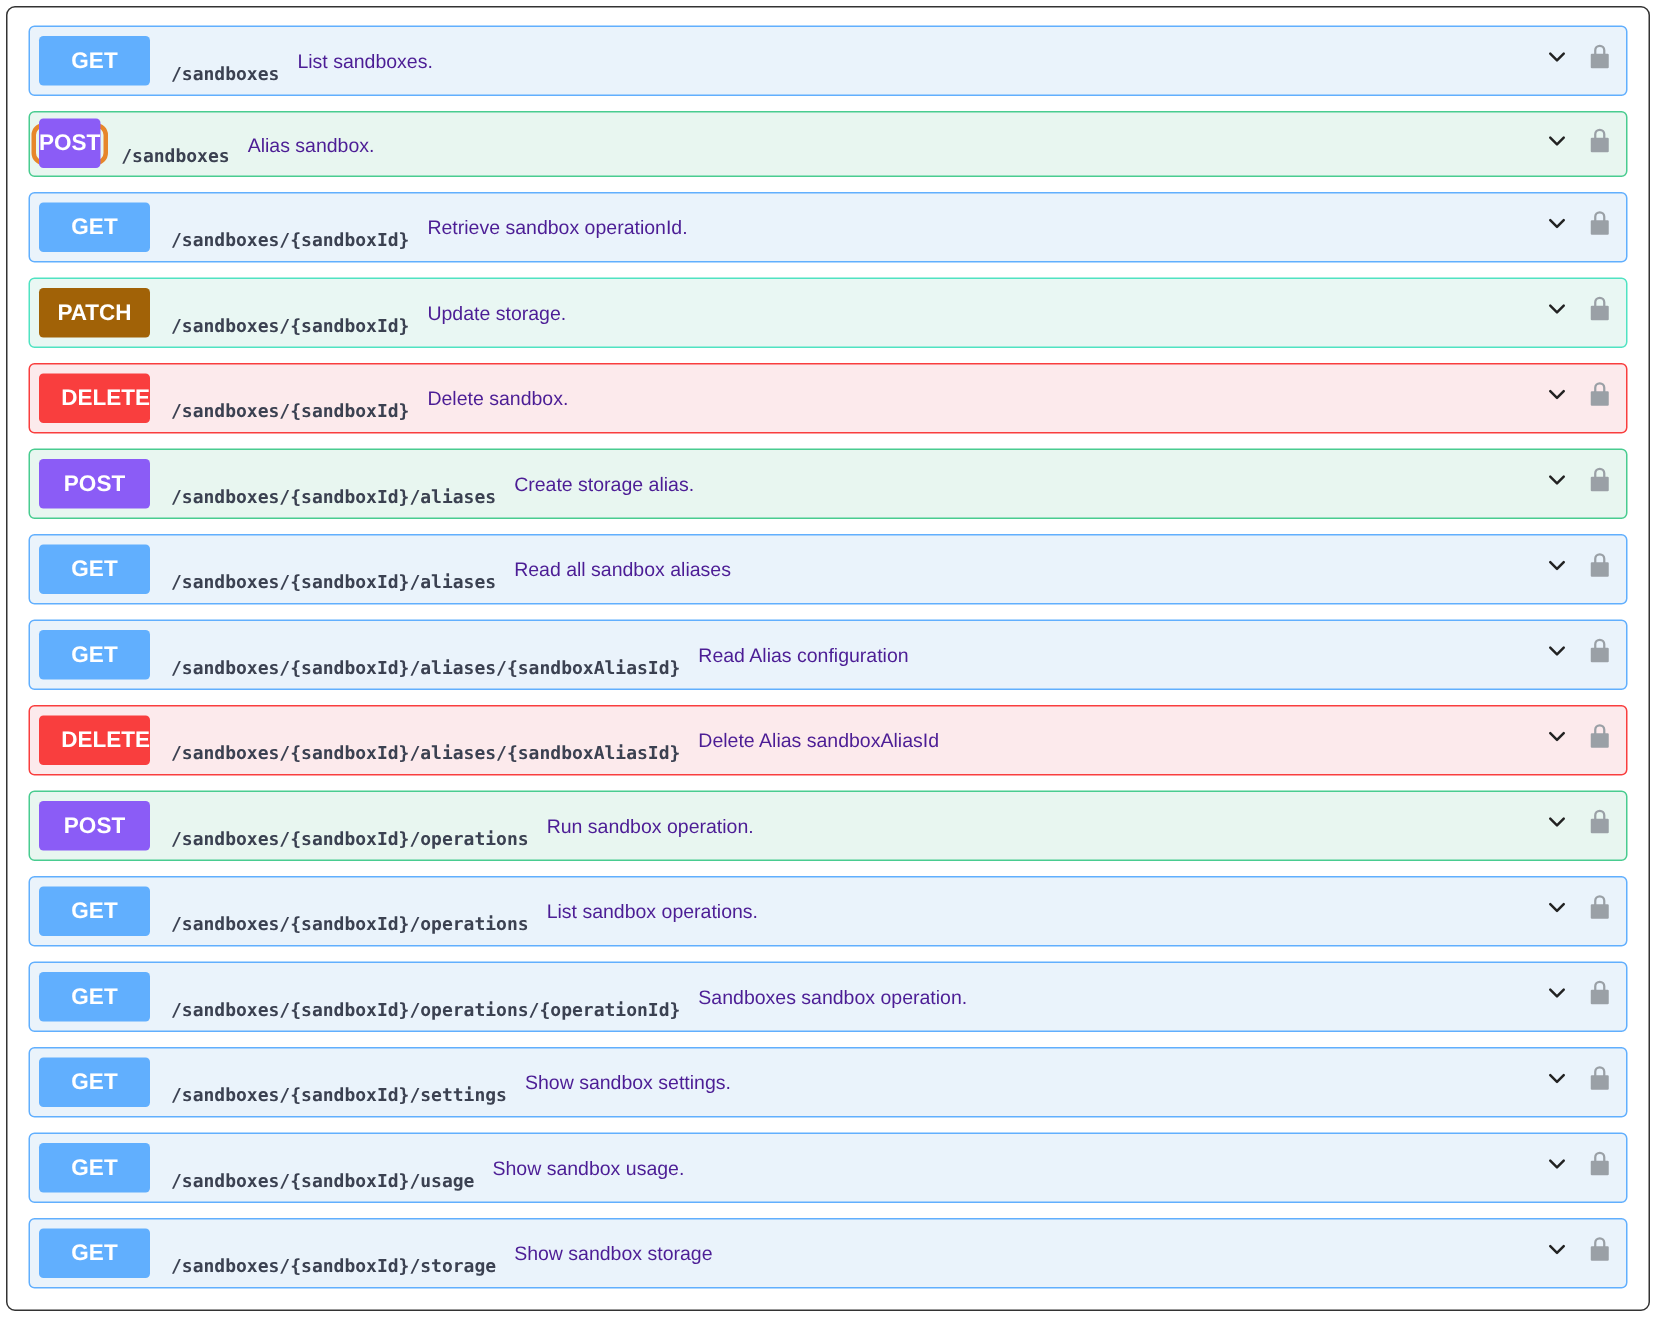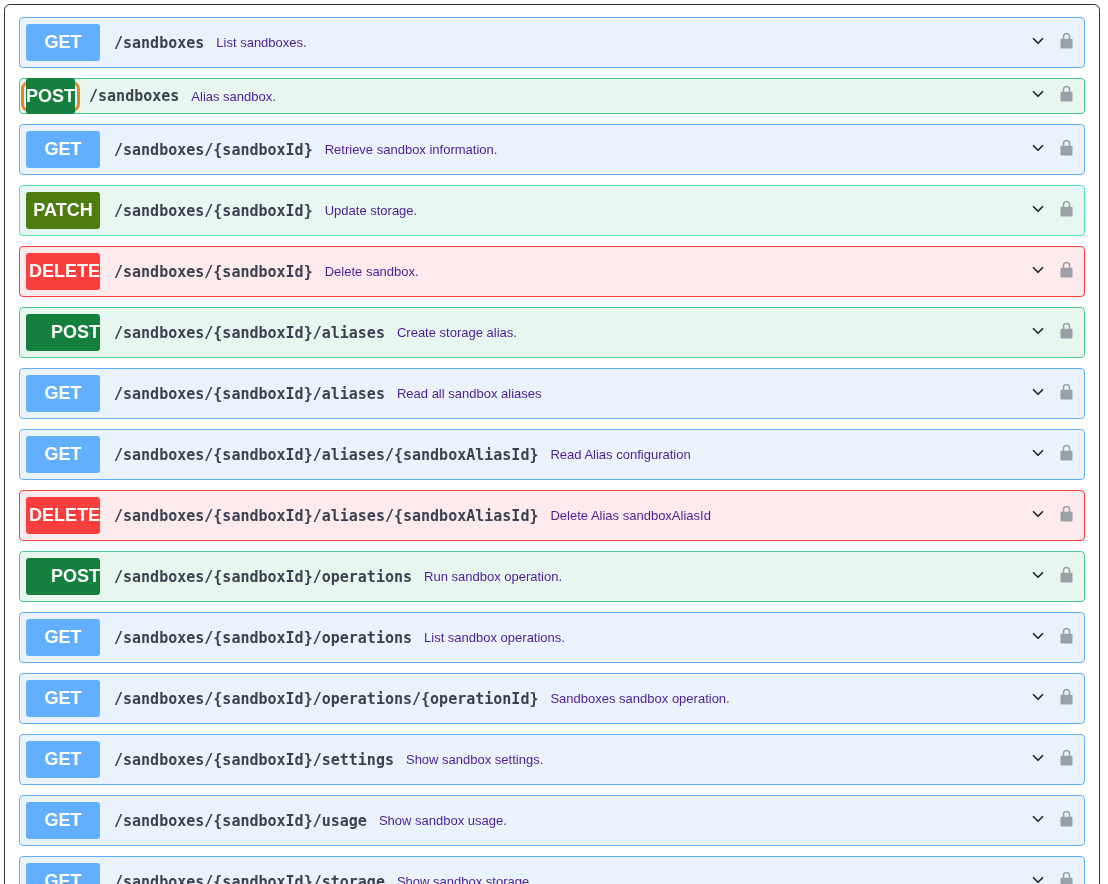--- a/index.html
+++ b/index.html
@@ -45,45 +45,46 @@
     gap: 10px;
     cursor: pointer;
   }
   .op.get    { background: #eaf3fb; border-color: #61affe; }
   .op.post   { background: #e8f6f0; border-color: #49cc90; }
   .op.patch  { background: #e9f7f3; border-color: #50e3c2; }
   .op.delete { background: #fceaec; border-color: #f93e3e; }
   .method {
     color: #fff;
     font-weight: 700;
-    font-size: 18px;
+    font-size: 15px;
     width: 74px;
     min-width: 74px;
     text-align: center;
     padding: 8px 0;
     border-radius: 3px;
     font-family: -apple-system, sans-serif;
   }
   .method.get    { background: #61affe; }
-  .method.post   { background: #15803d; text-align: right; }
-  .method.patch  { background: #4d7c0f; }
+  .method.post   { background: #8b5cf6; }
+  .method.patch  { background: #a16207; }
   .method.delete { background: #f93e3e; text-align: right; }
   .highlight {
     border: 3px solid #e7862a;
     border-radius: 8px;
     padding: 2px;
     margin: -5px;
     display: inline-block;
   }
   .path {
     font-family: ui-monospace, "SFMono-Regular", Menlo, Consolas, monospace;
-    font-size: 15px;
+    font-size: 12px;
     font-weight: 700;
     color: #3b4151;
     margin-left: 4px;
+    margin-top: 16px;
   }
   .summary {
     font-size: 13px;
     color: #4c1d95;
     margin-left: 2px;
   }
   .spacer { flex: 1; }
   .op-right { display: flex; align-items: center; gap: 12px; }
   .lock { width: 15px; height: 18px; color: #9aa0a6; fill: #9aa0a6; }
 </style>
@@ -118,21 +119,21 @@
               <polyline points="6 9 12 15 18 9"></polyline>
             </svg></span>
           <span><svg class="lock" viewBox="0 0 20 24">
               <path d="M15 9V6a5 5 0 0 0-10 0v3H3a1 1 0 0 0-1 1v11a1 1 0 0 0 1 1h14a1 1 0 0 0 1-1V10a1 1 0 0 0-1-1h-2zm-8 0V6a3 3 0 0 1 6 0v3H7z"></path>
             </svg></span>
         </span>
       </div>
       <div class="op get">
         <span class="method get">GET</span>
         <span class="path">/sandboxes/{sandboxId}</span>
-        <span class="summary">Retrieve sandbox information.</span>
+        <span class="summary">Retrieve sandbox operationId.</span>
         <span class="spacer"></span>
         <span class="op-right">
           <span><svg class="chev" viewBox="0 0 24 24" fill="none" stroke="currentColor" stroke-width="2.2" stroke-linecap="round" stroke-linejoin="round">
               <polyline points="6 9 12 15 18 9"></polyline>
             </svg></span>
           <span><svg class="lock" viewBox="0 0 20 24">
               <path d="M15 9V6a5 5 0 0 0-10 0v3H3a1 1 0 0 0-1 1v11a1 1 0 0 0 1 1h14a1 1 0 0 0 1-1V10a1 1 0 0 0-1-1h-2zm-8 0V6a3 3 0 0 1 6 0v3H7z"></path>
             </svg></span>
         </span>
       </div>

